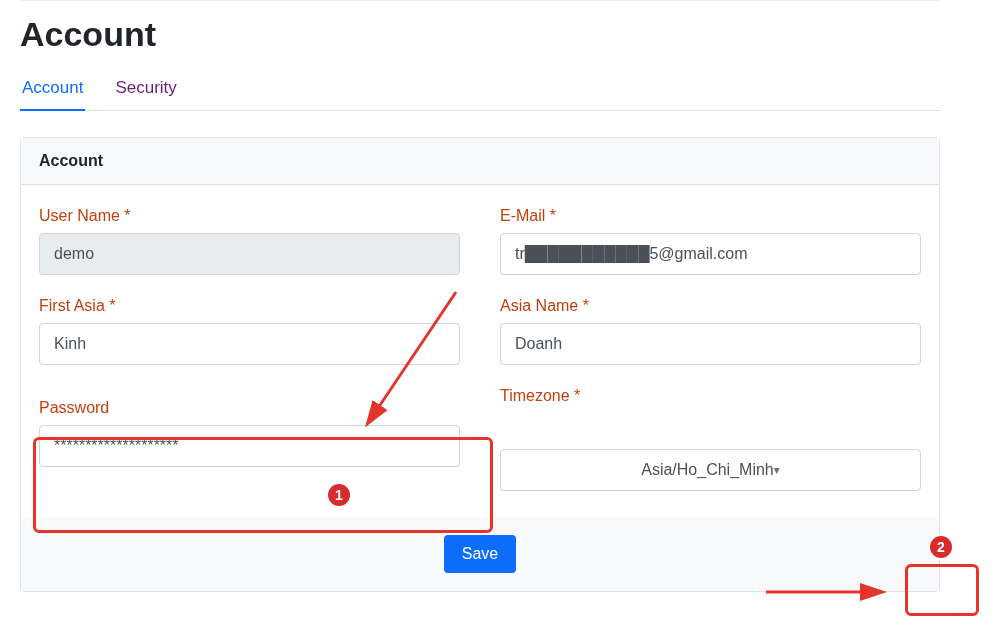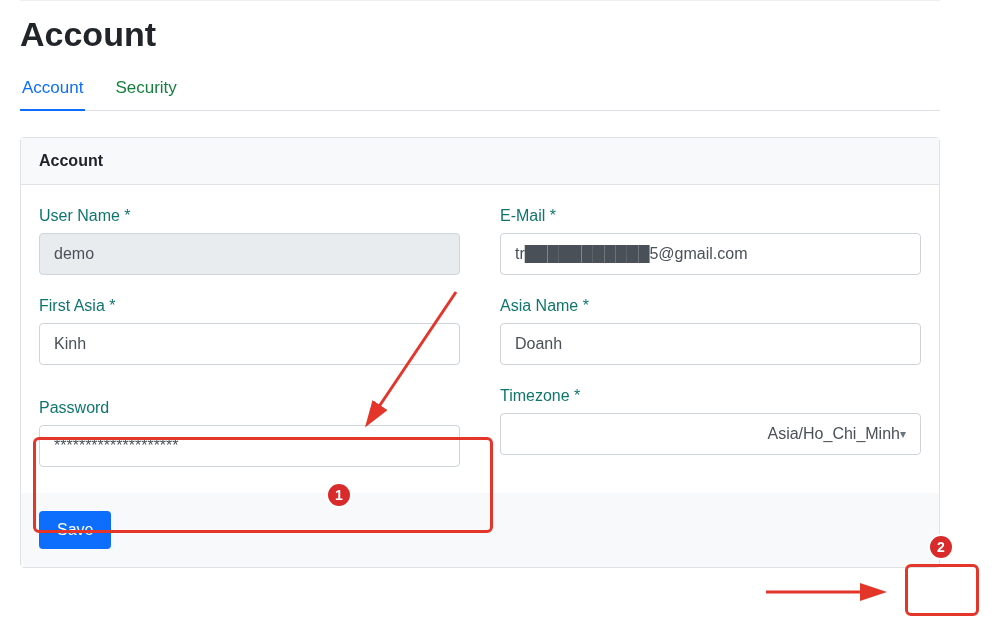--- a/index.html
+++ b/index.html
@@ -28,21 +28,21 @@
   }
   .tabs {
     display: flex;
     gap: 28px;
     border-bottom: 1px solid #dee2e6;
     margin-bottom: 26px;
   }
   .tab {
     padding: 6px 2px 12px 2px;
     font-size: 17px;
-    color: #15803d;
+    color: #701a75;
     cursor: pointer;
     position: relative;
   }
   .tab.active {
     color: #0d6efd;
   }
   .tab.active::after {
     content: "";
     position: absolute;
     left: 0; right: 0; bottom: -1px;
@@ -62,56 +62,56 @@
     font-weight: 600;
     font-size: 16px;
   }
   .card-body {
     padding: 22px 18px 26px 18px;
   }
   .card-footer {
     background: #f8f9fa;
     padding: 18px;
     display: flex;
-    justify-content: flex-start;
+    justify-content: center;
   }
   .form-row {
     display: flex;
     gap: 40px;
   }
   .form-group {
     flex: 1;
     display: flex;
     flex-direction: column;
     margin-bottom: 22px;
     position: relative;
   }
   .form-group label {
     font-size: 16px;
-    color: #0f766e;
+    color: #c2410c;
     margin-bottom: 8px;
   }
   .form-group input, .form-group .select {
     width: 100%;
     height: 42px;
     padding: 8px 14px;
     font-size: 16px;
     border: 1px solid #ced4da;
     border-radius: 4px;
     background: #fff;
     color: #495057;
     font-family: Liberation Sans, sans-serif;
   }
   .form-group input[readonly] {
     background: #e9ecef;
   }
   .select {
     display: flex;
     align-items: center;
-    justify-content: flex-end;
+    justify-content: center;
     cursor: pointer;
   }
   .select .caret {
     font-size: 12px;
     color: #6c757d;
   }
   .btn-primary {
     background: #0d6efd;
     color: #fff;
     border: none;
@@ -184,21 +184,21 @@
           <label>Asia Name *</label>
           <input type="text" value="Doanh" style="">
         </div>
       </div>
 
       <div class="form-row" style="margin-bottom:0;">
         <div class="form-group" style="margin-bottom:0;margin-top:12px;">
           <label>Password</label>
           <input type="text" value="********************" style="">
         </div>
-        <div class="form-group" style="margin-bottom:0;">
+        <div class="form-group" style="margin-bottom:0;gap:36px;">
           <label>Timezone *</label>
           <div class="select">
             <span>Asia/Ho_Chi_Minh</span>
             <span class="caret">▾</span>
           </div>
         </div>
       </div>
     </div>
 
     <div class="card-footer">

